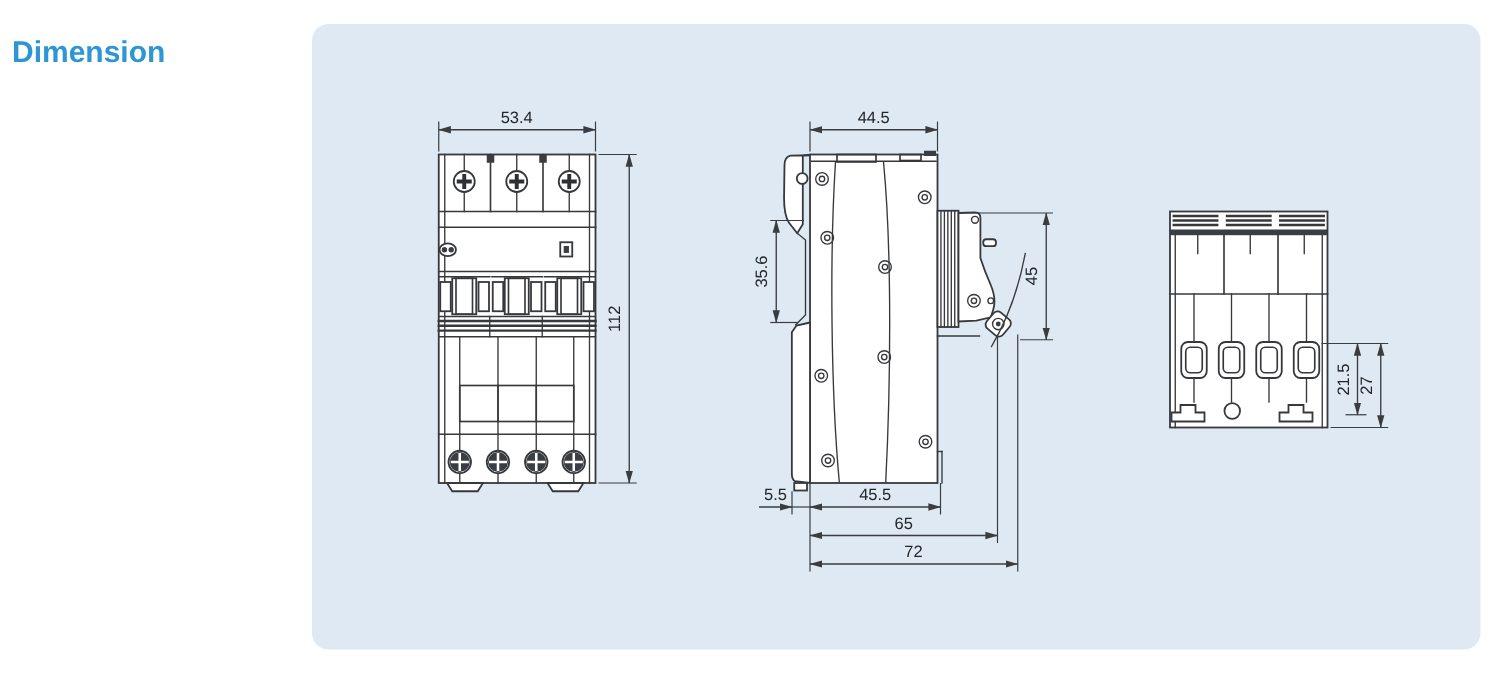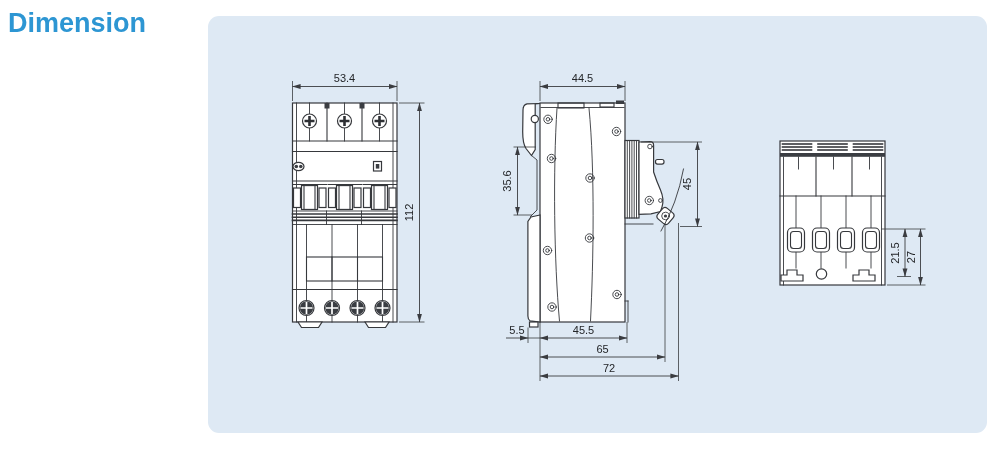--- a/index.html
+++ b/index.html
@@ -1,17 +1,17 @@
 <!DOCTYPE html>
 <html><head>
 <meta charset="utf-8">
 <style>
   html,body{margin:0;padding:0;background:#ffffff;}
   body{width:1000px;height:450px;position:relative;font-family:"Liberation Sans",sans-serif;overflow:hidden;}
-  .page-title{position:absolute;left:8px;top:8px;margin:0;font-size:27px;font-weight:bold;color:#2d96d3;letter-spacing:0px;}
+  .page-title{position:absolute;left:8px;top:24px;margin:0;font-size:20px;font-weight:bold;color:#2d96d3;letter-spacing:0px;}
   .panel{position:absolute;left:208px;top:16px;width:779px;height:417px;background:#dee9f4;border-radius:11px;}
   svg.drawing{position:absolute;left:0;top:0;width:1000px;height:450px;}
   .ln{stroke:#36383c;fill:none;stroke-width:1.1;stroke-linecap:square;}
   .thin{stroke-width:0.9;}
   .thick{stroke-width:1.6;}
   .wht{fill:#ffffff;stroke:#36383c;stroke-width:1.2;}
   .drk{fill:#3a3d42;stroke:none;}
   .ext{stroke:#3a3c40;stroke-width:0.8;fill:none;}
   .dim{stroke:#3a3c40;stroke-width:0.9;fill:none;marker-start:url(#arr);marker-end:url(#arr);}
   .dime{stroke:#3a3c40;stroke-width:0.9;fill:none;marker-end:url(#arr);}

